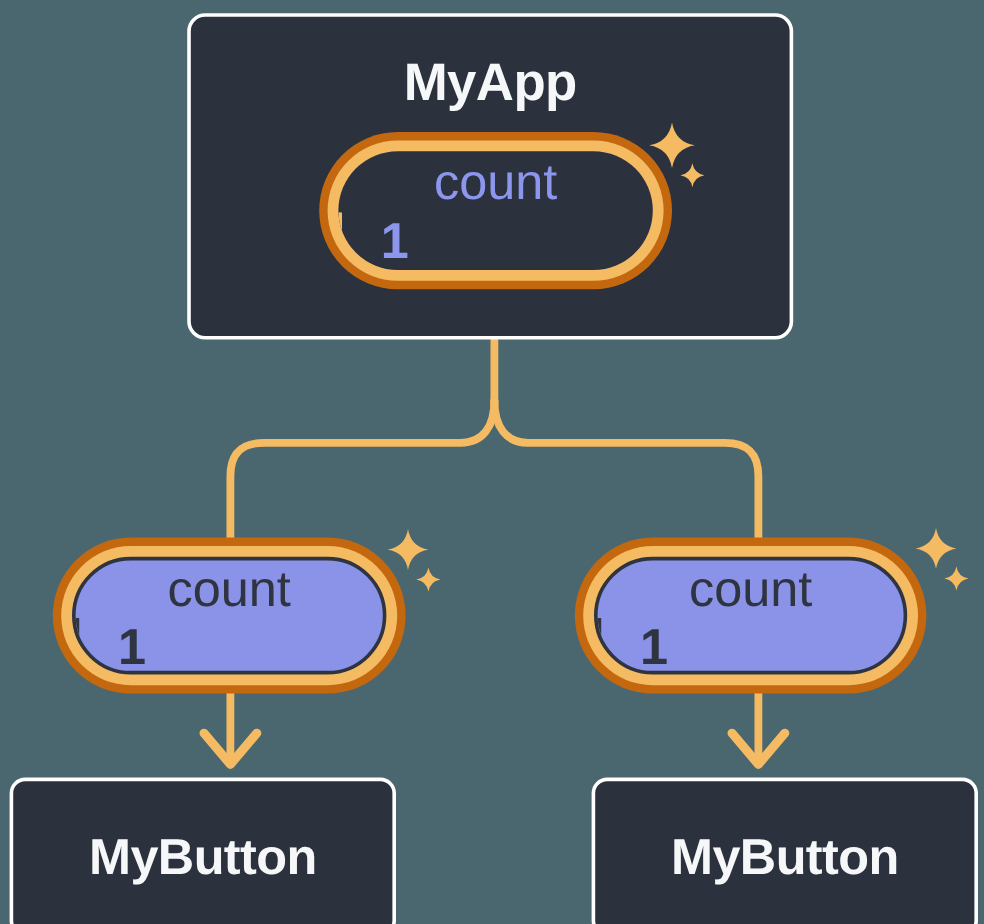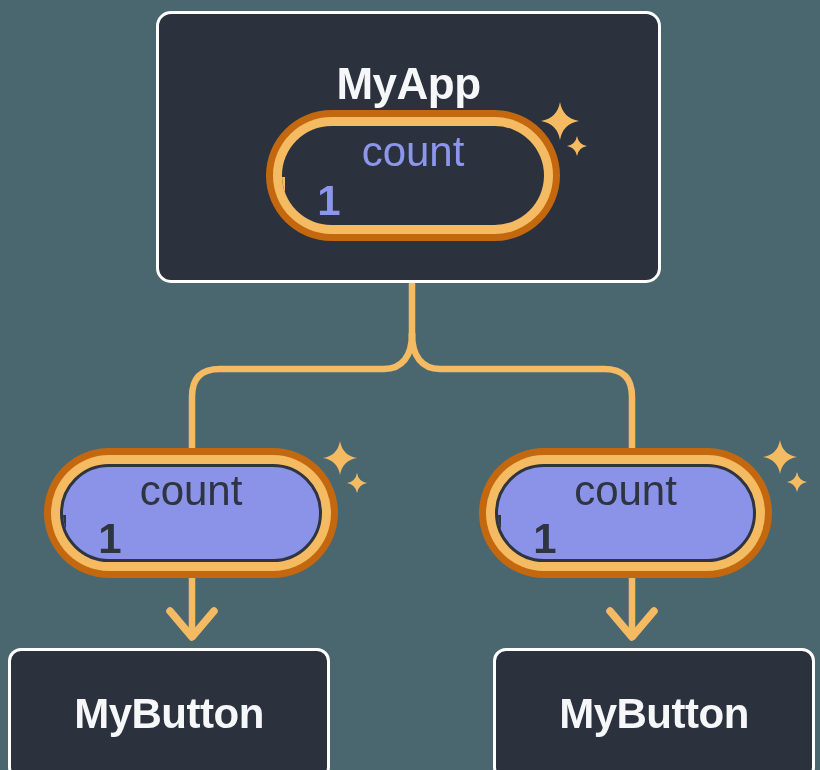--- a/index.html
+++ b/index.html
@@ -29,21 +29,21 @@
   }
   .node-app {
     left: 156px; top: 11px;
     width: 505px; height: 272px;
     border-radius: 15px;
     text-align: center;
     font-size: 44px;
   }
   .node-app .node-label {
     display: block;
-    margin-top: 45px;
+    margin-top: 30px;
   }
   .node-button {
     width: 322px; height: 132px;
     border-radius: 13px;
     display: flex; align-items: center; justify-content: center;
     font-size: 42px;
   }
   .node-button.left  { left: 8px;   top: 648px; }
   .node-button.right { left: 493px; top: 648px; }
 

